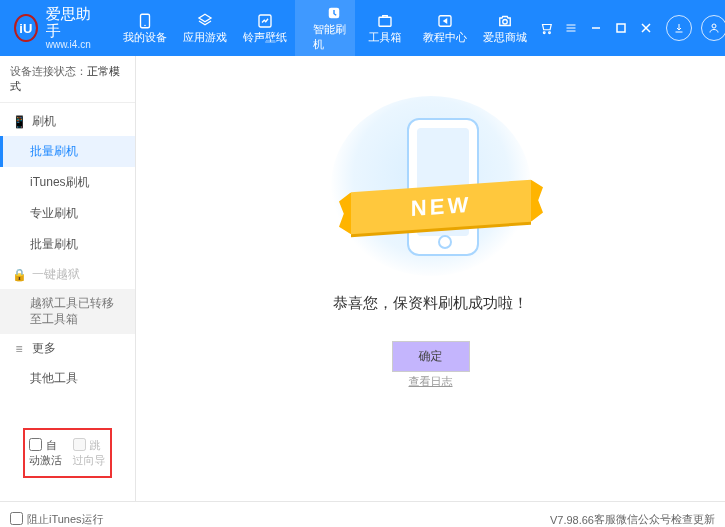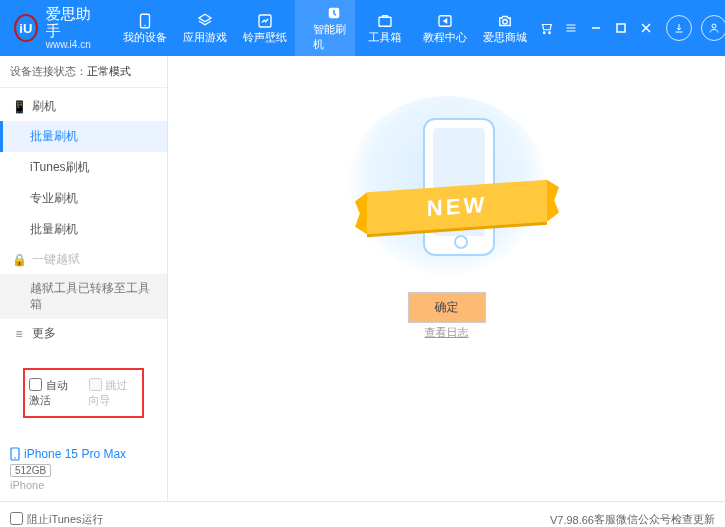--- a/index.html
+++ b/index.html
@@ -16,21 +16,21 @@
 .nav-item { width: 60px; display: flex; flex-direction: column; align-items: center; justify-content: center; font-size: 11px; cursor: pointer; }
 .nav-item.active { background: rgba(255,255,255,.15); padding-left: 18px; }
 .nav-icon { width: 18px; height: 18px; display: flex; align-items: center; justify-content: center; }
 
 .title-controls { margin-left: auto; display: flex; align-items: center; gap: 3px; }
 .wc { width: 22px; height: 20px; display: flex; align-items: center; justify-content: center; cursor: pointer; color:#fff; }
 .round { width: 26px; height: 26px; border: 1.5px solid rgba(255,255,255,.8); border-radius: 50%; display: flex; align-items: center; justify-content: center; margin-left: 6px; cursor:pointer; }
 
 .body { display: flex; height: calc(100% - 56px - 26px); }
 
-.sidebar { width: 168px; border-right: 1px solid #e6e6e6; display: flex; flex-direction: column; }
+.sidebar { width: 136px; border-right: 1px solid #e6e6e6; display: flex; flex-direction: column; align-items: flex-end; }
 .status-row { padding: 8px 10px; color: #666; font-size: 11px; border-bottom: 1px solid #eee; }
 .status-row b { color: #333; font-weight: 500; }
 
 .menu { flex: 1; overflow: auto; padding-top: 4px; }
 .menu-group { padding: 6px 12px; display: flex; align-items: center; gap: 6px; color: #555; font-size: 12px; }
 .menu-group .mg-icon { width: 14px; text-align: center; color: #888; }
 .menu-sub { padding: 7px 12px 7px 30px; color: #555; cursor: pointer; font-size: 12px; }
 .menu-sub.active { background: #eaf3ff; color: #1e88ff; border-left: 3px solid #1e88ff; padding-left: 27px; }
 .menu-sub.boxed { background: #f3f3f3; color: #777; line-height: 1.3; padding: 7px 10px 7px 30px; }
 .locked { color: #bbb !important; }
@@ -49,21 +49,21 @@
 .circle { position: absolute; inset: 0; background: radial-gradient(circle at 50% 45%, #d8eeff 0%, #eaf6ff 55%, #fff 72%); border-radius: 50%; }
 .phone { position: absolute; left: 76px; top: 22px; width: 72px; height: 138px; background: #fff; border: 2px solid #a8d6ff; border-radius: 12px; }
 .phone::before { content:""; position:absolute; left:8px; right:8px; top:8px; bottom:18px; background:#e6f3ff; border-radius:4px; }
 .phone::after { content:""; position:absolute; left:50%; bottom:5px; width:10px; height:10px; margin-left:-5px; border:2px solid #a8d6ff; border-radius:50%; }
 .ribbon { position: absolute; left: 20px; right: 0; top: 90px; height: 42px; background: #ffc83d; transform: skewY(-4deg); display: flex; align-items: center; justify-content: center; font-weight: 800; font-size: 22px; color: #fff; letter-spacing: 3px; box-shadow: 0 3px 0 #e8a400; }
 .ribbon::before, .ribbon::after { content:""; position:absolute; top:0; width:12px; height:100%; background:#ffb400; }
 .ribbon::before { left:-12px; clip-path: polygon(100% 0,100% 100%,0 80%,40% 50%,0 20%); }
 .ribbon::after { right:-12px; clip-path: polygon(0 0,0 100%,100% 80%,60% 50%,100% 20%); }
 
 .success-text { margin-top: 18px; font-size: 15px; color: #333; }
-.ok-btn { margin-top: 16px; padding: 6px 26px; border: 1px solid #ccc; background: #fdba74; cursor: pointer; color: #444; font-size: 12px; }
+.ok-btn { margin-top: 28px; padding: 6px 26px; border: 1px solid #ccc; background: #c4b5fd; cursor: pointer; color: #444; font-size: 12px; }
 .log-link { margin-top: 2px; font-size: 11px; color: #999; text-decoration: underline; cursor: pointer; }
 
 .footer { height: 36px; border-top: 1px solid #e6e6e6; display: flex; align-items: center; padding: 0 10px; font-size: 11px; color: #666; gap: 0; }
 .footer .spacer { flex: 1; }
 .footer .fitem { cursor: pointer; }
 .footer input { margin-right: 4px; vertical-align: -2px; }
 </style>
 </head>
 <body>
 
@@ -203,39 +203,29 @@
         <div class="menu-group">
           <span class="mg-icon">≡</span>
           <span>更多</span>
         </div>
         <div class="menu-sub">其他工具</div>
       </div>
     <div class="checkrow">
       <label><input type="checkbox" style=""><span>自动激活</span></label>
       <label class="dis"><input type="checkbox" disabled="" style=""><span>跳过向导</span></label>
     </div>
-    <div class="device">
-      <div class="name">
-        <svg width="10" height="14" viewBox="0 0 10 14">
-            <rect x="1" y="1" width="8" height="12" rx="1" fill="none" stroke="#1e88ff" stroke-width="1.2"></rect>
-            <circle cx="5" cy="11" r=".8" fill="#1e88ff"></circle>
-          </svg>
-        <span>iPhone 15 Pro Max</span>
-      </div>
-      <span class="badge">512GB</span>
-      <div class="type">iPhone</div>
-    </div>
   </div>
 
   <div class="main">
     <div class="illus">
       <div class="circle"></div>
       <div class="phone"></div>
       <div class="ribbon">NEW</div>
     </div>
+    <div class="success-text">恭喜您，保资料刷机成功啦！</div>
     <button class="ok-btn">确定</button>
     <div class="log-link">查看日志</div>
   </div>
 </div>
 
 <div class="footer">
   <label class="fitem"><input type="checkbox" style=""><span>阻止iTunes运行</span></label>
   <div class="spacer"></div>
   <div>V7.98.66</div>
   <div class="fitem">客服</div>

